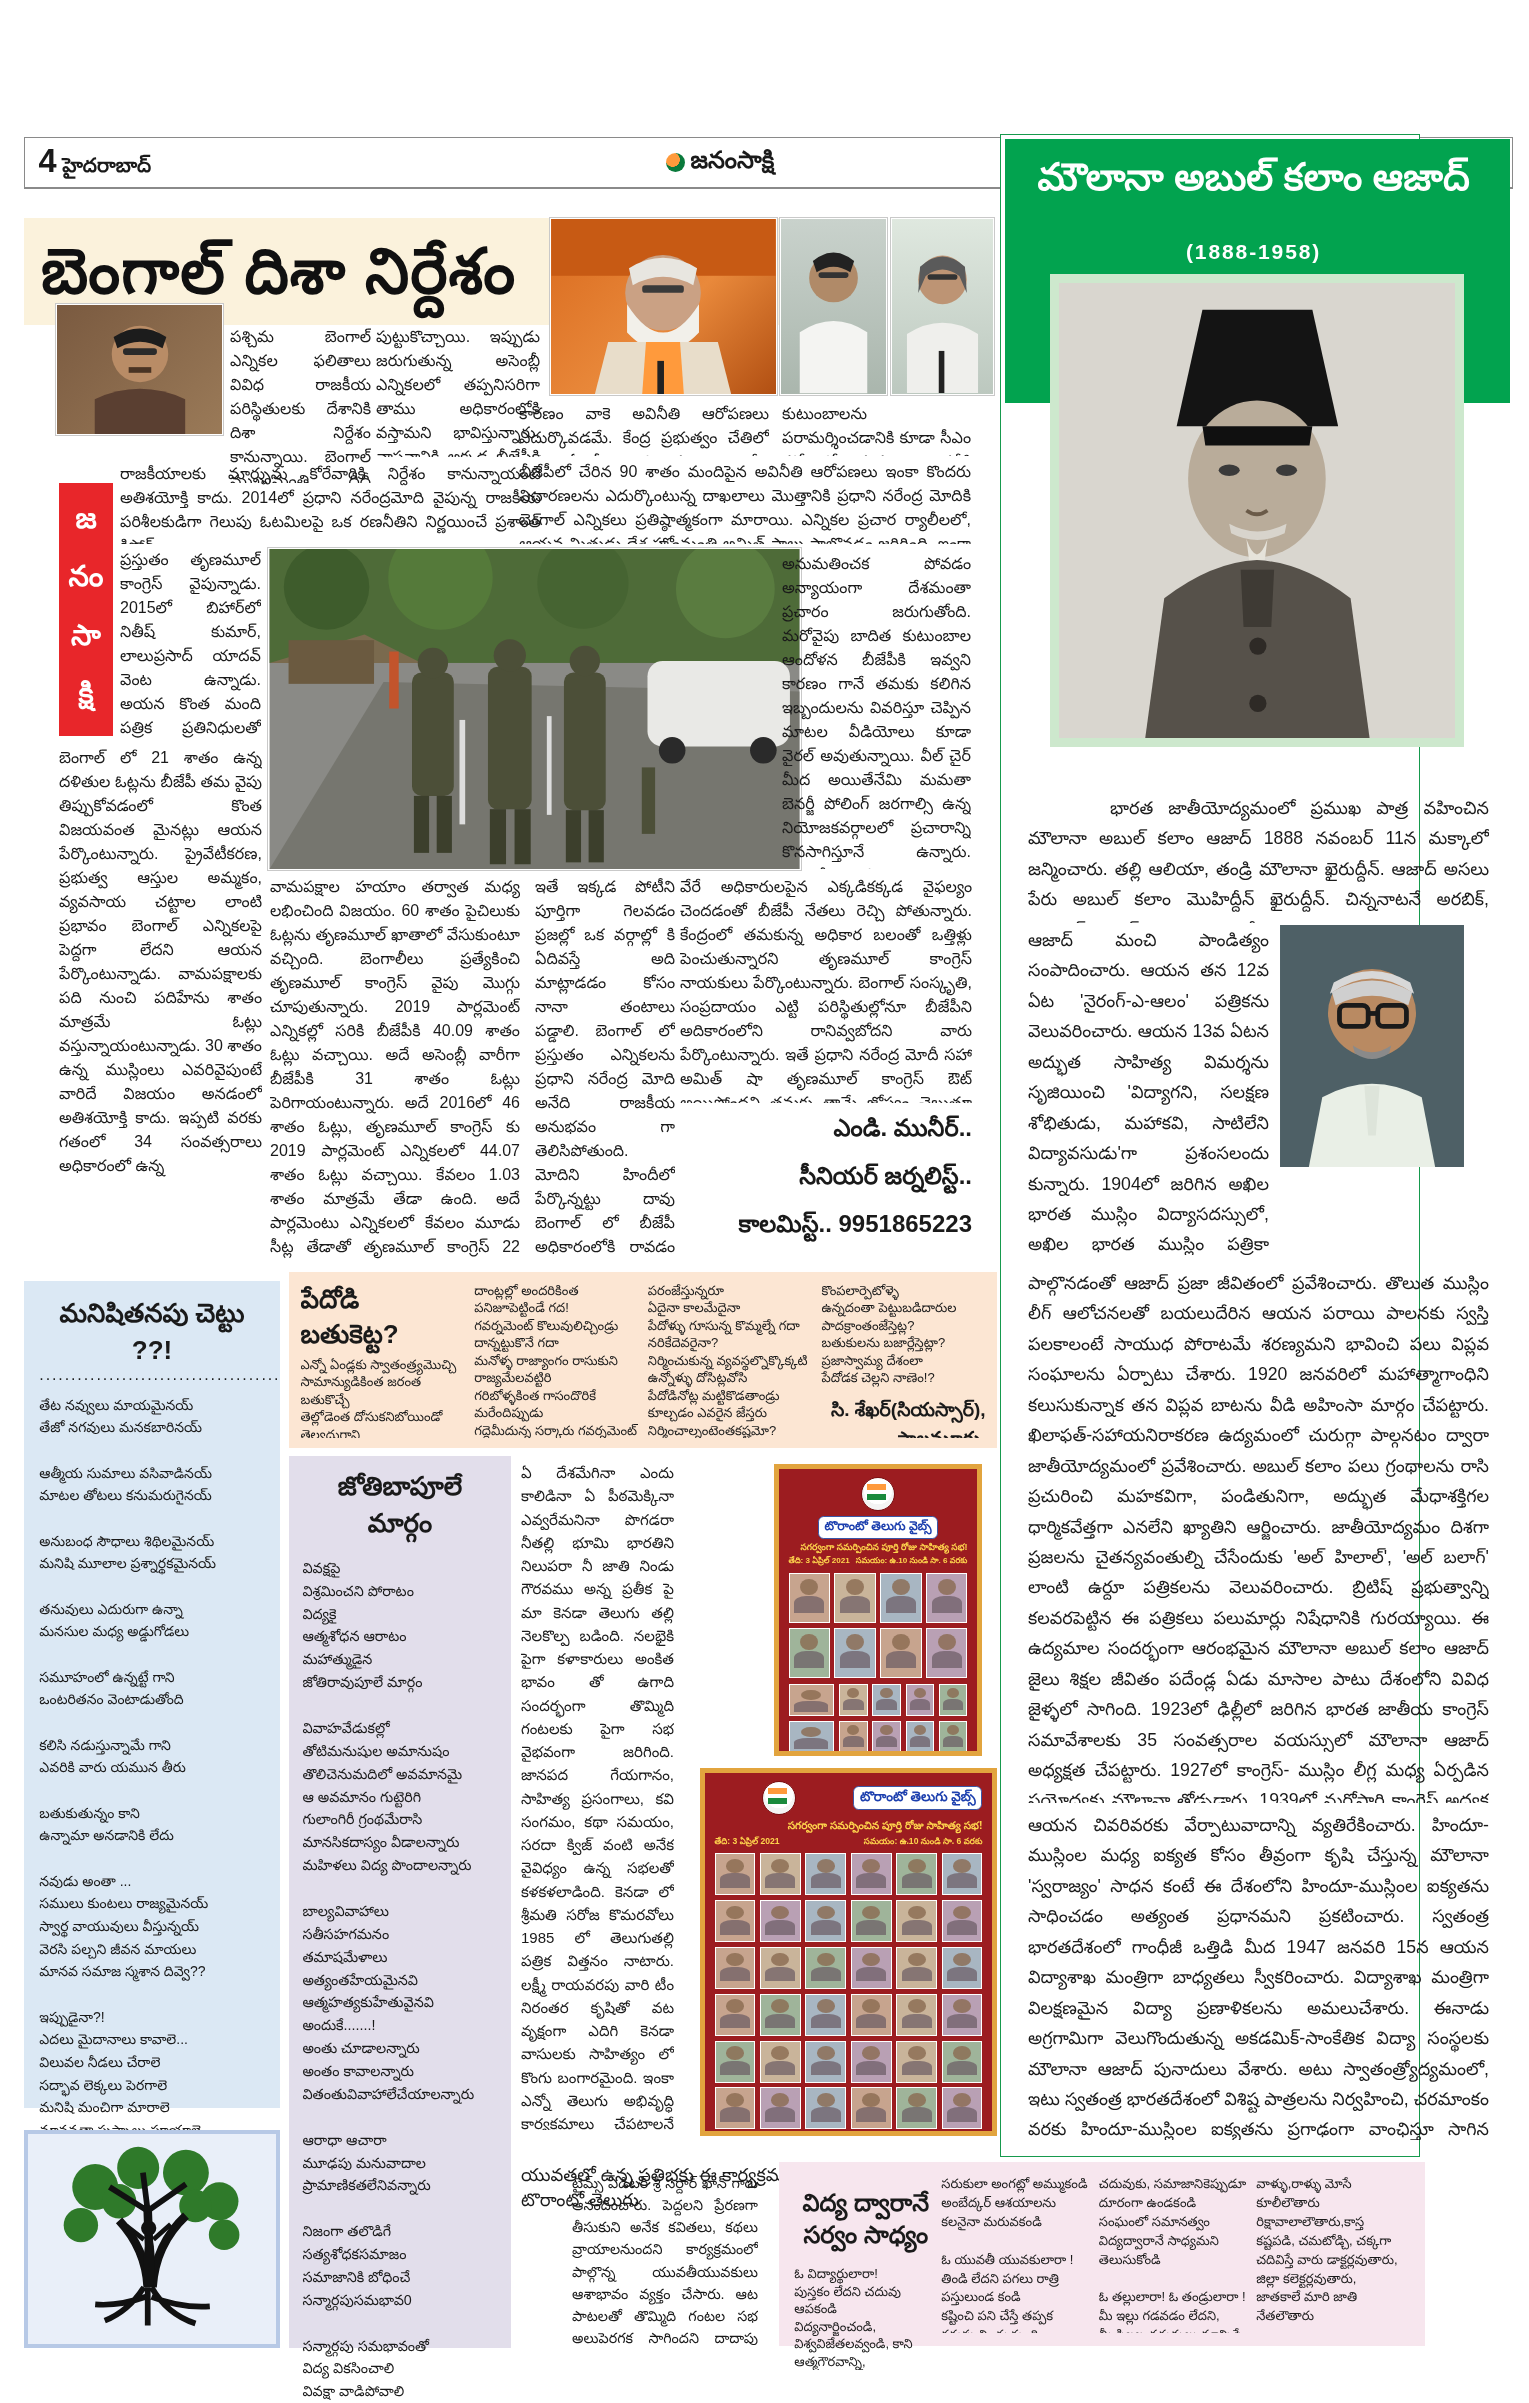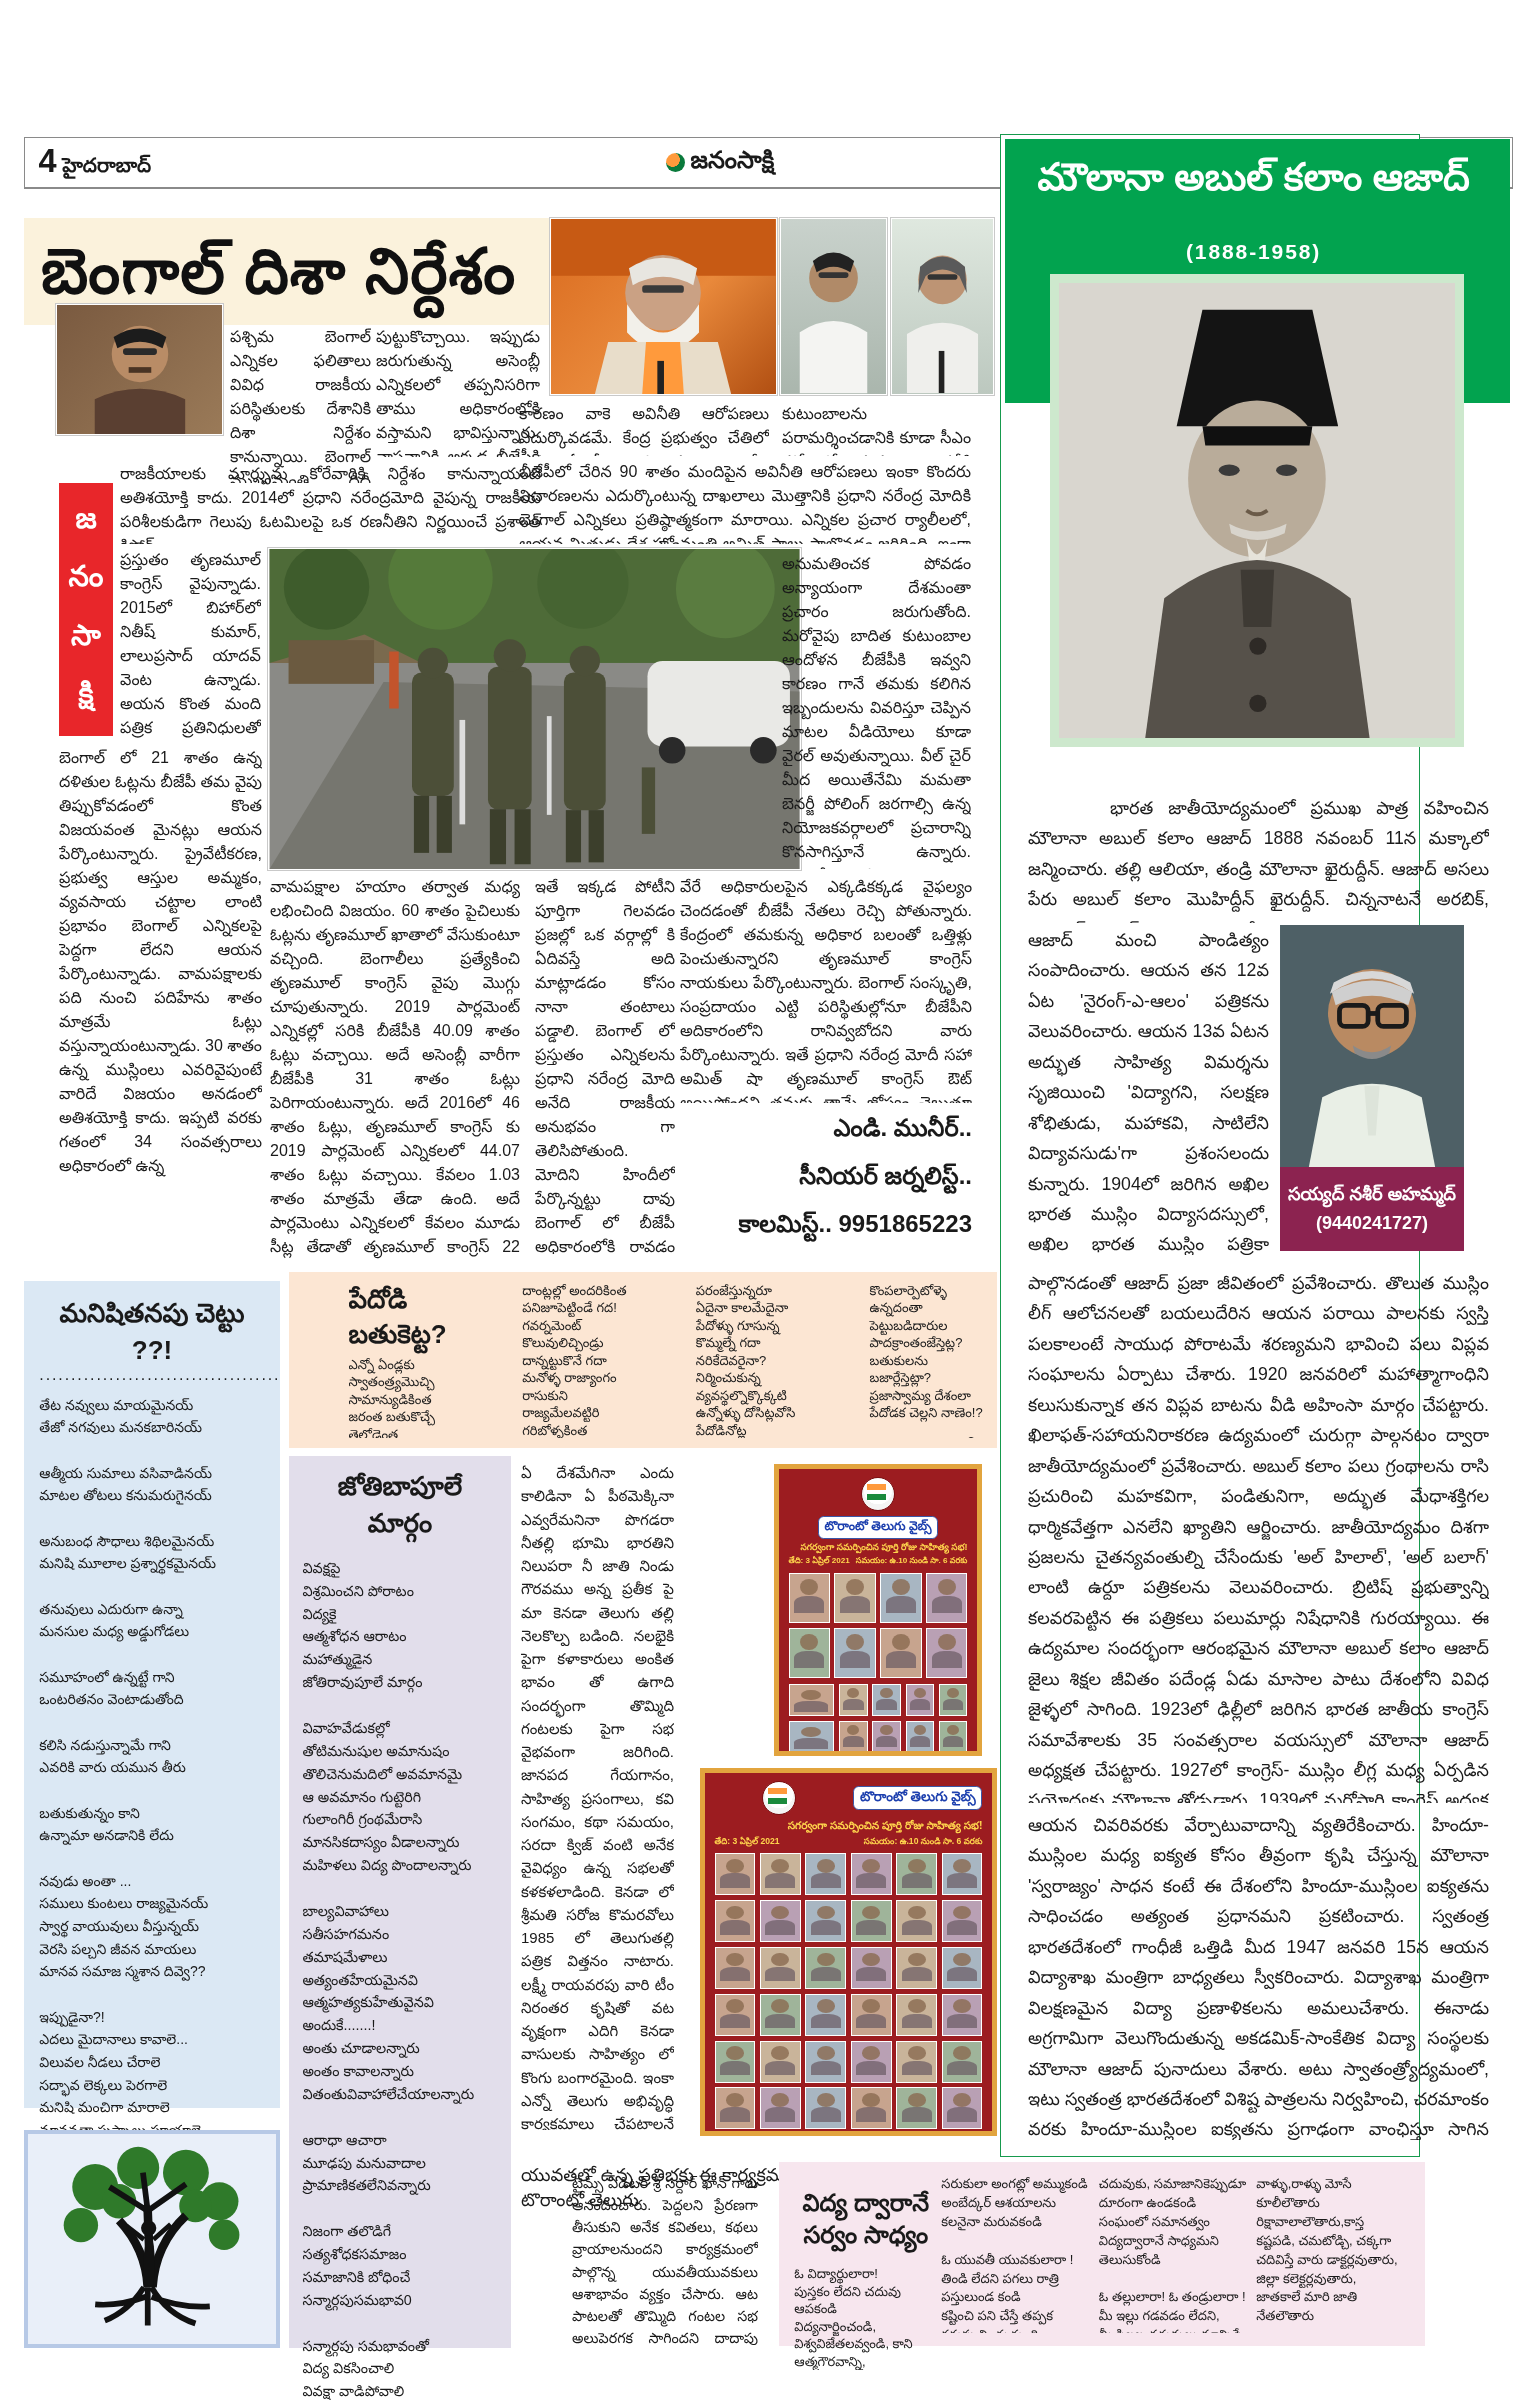--- a/index.html
+++ b/index.html
@@ -42,21 +42,21 @@
   .insetPhoto{width:184px;height:242px;background:#5c6e72;overflow:hidden;}
   .insetCap{width:184px;height:84px;background:#8c2350;color:#fff;text-align:center;
             font-weight:bold;font-size:18px;display:flex;flex-direction:column;justify-content:center;gap:3.8px;}
 
   
   .boxTitle{font-weight:800;text-align:center;}
   #blueBox{left:24px;top:1281px;width:256px;height:827px;background:#dbe8f4;padding:17px 15.3px;box-sizing:border-box;}
   #blueBox .lines{font-size:14px;line-height:1.62;margin-top:9.6px;}
   #peachBox{left:289px;top:1272px;width:708px;height:176px;background:#fce6d3;display:flex;gap:9.6px;
             padding:9.6px 11.5px;box-sizing:border-box;}
-  #peachBox .col{flex:1;font-size:13px;line-height:1.35;overflow:hidden;margin-left:48px;}
+  #peachBox .col{flex:1;font-size:13px;line-height:1.35;overflow:hidden;}
   #lavBox{left:289px;top:1456px;width:222px;height:892px;background:#e2deeb;padding:15.3px 13.4px;box-sizing:border-box;}
   #lavBox .lines{font-size:14.3px;line-height:1.6;margin-top:11.5px;}
   .poemAuthor{font-weight:bold;text-align:right;margin-top:9.6px;font-size:14.3px;line-height:1.5;}
 
   
   #canCol{left:521px;top:1461px;width:153px;height:669px;font-size:15px;line-height:1.55;}
   #canLine{left:521px;top:2139px;width:476px;height:29px;font-size:18px;margin-top:26px;}
   #canCont{left:572px;top:2172px;width:186px;height:177px;font-size:14.3px;line-height:1.55;}
 
   
@@ -246,24 +246,20 @@
           <path d="M52 72 Q96 40 140 72 L136 60 Q96 36 56 60 Z" fill="#d8d8d8"></path>
           <path d="M54 70 Q96 46 138 70 L134 84 Q96 64 58 84 Z" fill="#cfcfcf"></path>
           <rect x="62" y="84" width="30" height="22" rx="6" fill="none" stroke="#1a1a1a" stroke-width="5"></rect>
           <rect x="102" y="84" width="30" height="22" rx="6" fill="none" stroke="#1a1a1a" stroke-width="5"></rect>
           <rect x="92" y="90" width="10" height="5" fill="#1a1a1a"></rect>
           <path d="M76 126 Q96 140 116 126 L114 134 Q96 146 78 134 Z" fill="#8a8a8a"></path>
           <path d="M30 253 L44 180 Q96 152 148 180 L162 253 Z" fill="#e9efe6"></path>
           <path d="M88 168 L104 168 L100 220 L92 220 Z" fill="#dde4da"></path>
         </svg>
       </div>
-      <div class="insetCap">
-        <span>సయ్యద్ నశీర్ అహమ్మద్</span>
-        <span>(9440241727)</span>
-      </div>
     </div>
 
     <div class="abs jt azbody" style="left:27px;top:1133px;width:461px;height:535px;">పాల్గొనడంతో ఆజాద్ ప్రజా జీవితంలో ప్రవేశించారు. తొలుత ముస్లిం లీగ్ ఆలోచనలతో బయలుదేరిన ఆయన పరాయి పాలనకు స్వస్తి పలకాలంటే సాయుధ పోరాటమే శరణ్యమని భావించి పలు విప్లవ సంఘాలను ఏర్పాటు చేశారు. 1920 జనవరిలో మహాత్మాగాంధిని కలుసుకున్నాక తన విప్లవ బాటను వీడి అహింసా మార్గం చేపట్టారు. ఖిలాఫత్-సహాయనిరాకరణ ఉద్యమంలో చురుగ్గా పాల్గనటం ద్వారా జాతీయోద్యమంలో ప్రవేశించారు. అబుల్ కలాం పలు గ్రంథాలను రాసి ప్రచురించి మహకవిగా, పండితునిగా, అద్భుత మేధాశక్తిగల ధార్మికవేత్తగా ఎనలేని ఖ్యాతిని ఆర్జించారు. జాతీయోద్యమం దిశగా ప్రజలను చైతన్యవంతుల్ని చేసేందుకు 'అల్ హిలాల్', 'అల్ బలాగ్' లాంటి ఉర్దూ పత్రికలను వెలువరించారు. బ్రిటిష్ ప్రభుత్వాన్ని కలవరపెట్టిన ఈ పత్రికలు పలుమార్లు నిషేధానికి గురయ్యాయి. ఈ ఉద్యమాల సందర్భంగా ఆరంభమైన మౌలానా అబుల్ కలాం ఆజాద్ జైలు శిక్షల జీవితం పదేండ్ల ఏడు మాసాల పాటు దేశంలోని వివిధ జైళ్ళలో సాగింది. 1923లో ఢిల్లీలో జరిగిన భారత జాతీయ కాంగ్రెస్ సమావేశాలకు 35 సంవత్సరాల వయస్సులో మౌలానా ఆజాద్ అధ్యక్షత చేపట్టారు. 1927లో కాంగ్రెస్- ముస్లిం లీగ్ల మధ్య ఏర్పడిన సయోధ్యకు మౌలానా తోడ్పడ్డారు. 1939లో మరోసారి కాంగ్రెస్ అధ్యక్ష పదవి చేపట్టి 1948లో స్వాతంత్ర్యం లభించేంత వరకు ఆ పదవి నిర్వహించిన మౌలానా ఆజాద్ చరిత్ర సృష్టించారు.</div>
     <div class="abs jt azbody" style="left:27px;top:1675px;width:461px;height:330px;">ఆయన చివరివరకు వేర్పాటువాదాన్ని వ్యతిరేకించారు. హిందూ- ముస్లింల మధ్య ఐక్యత కోసం తీవ్రంగా కృషి చేస్తున్న మౌలానా 'స్వరాజ్యం' సాధన కంటే ఈ దేశంలోని హిందూ-ముస్లింల ఐక్యతను సాధించడం అత్యంత ప్రధానమని ప్రకటించారు. స్వతంత్ర భారతదేశంలో గాంధీజీ ఒత్తిడి మీద 1947 జనవరి 15న ఆయన విద్యాశాఖ మంత్రిగా బాధ్యతలు స్వీకరించారు. విద్యాశాఖ మంత్రిగా విలక్షణమైన విద్యా ప్రణాళికలను అమలుచేశారు. ఈనాడు అగ్రగామిగా వెలుగొందుతున్న అకడమిక్-సాంకేతిక విద్యా సంస్థలకు మౌలానా ఆజాద్ పునాదులు వేశారు. అటు స్వాతంత్ర్యోద్యమంలో, ఇటు స్వతంత్ర భారతదేశంలో విశిష్ట పాత్రలను నిర్వహించి, చరమాంకం వరకు హిందూ-ముస్లింల ఐక్యతను ప్రగాఢంగా వాంఛిస్తూ సాగిన మౌలానా అబుల్ కలాం ఆజాద్ 1958 ఫిబ్రవరి 22న కన్నుమూశారు.</div>
   </div>
 
   <div class="abs" id="blueBox">
     <div class="boxTitle" style="font-size:26px;">మనిషితనపు చెట్టు ??!</div>
     <div style="text-align:center;letter-spacing:1.9px;">......................................</div>
     <div class="lines pre">తేట నవ్వులు మాయమైనయ్

